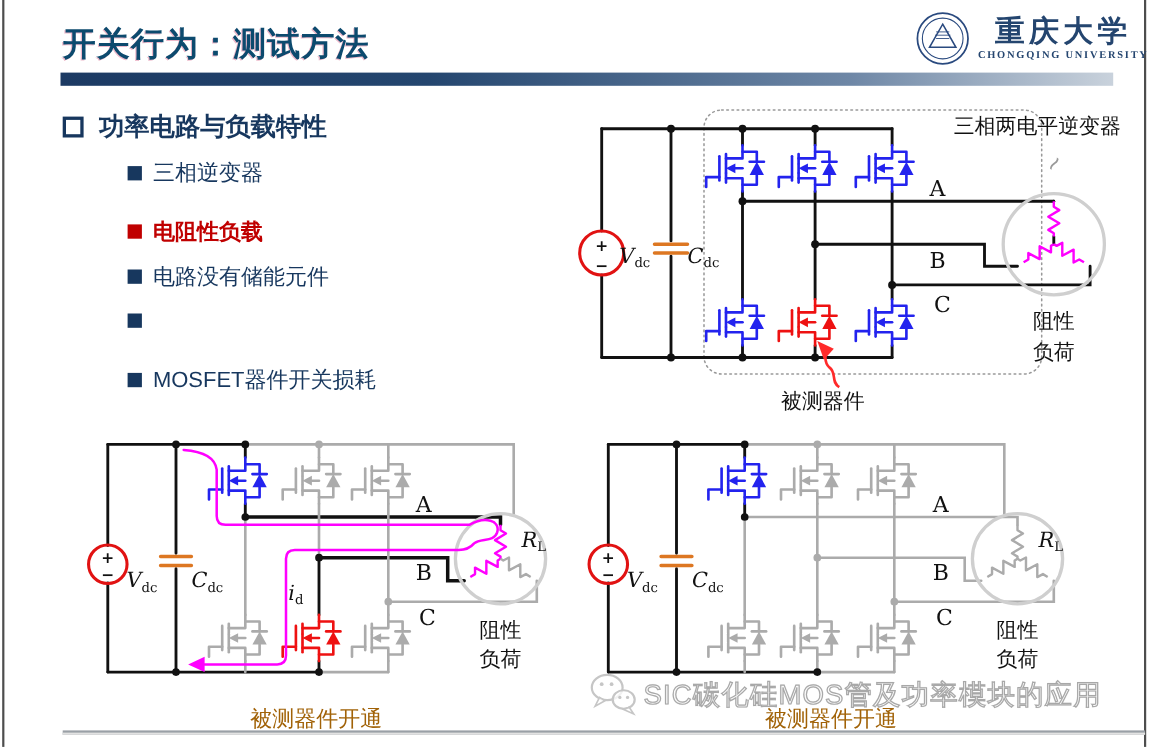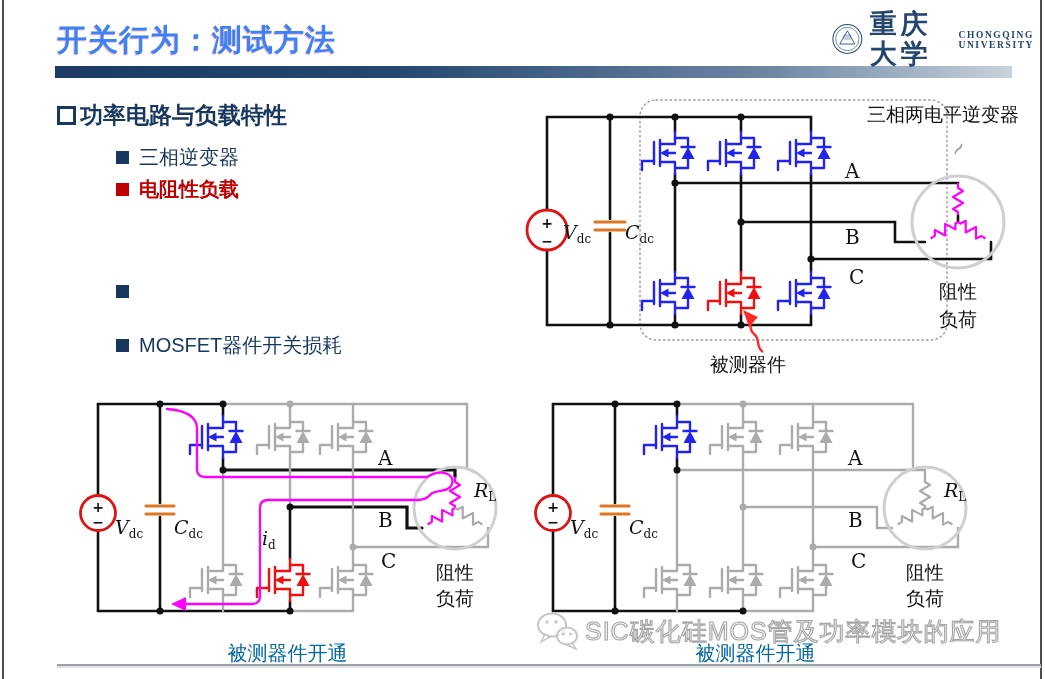--- a/index.html
+++ b/index.html
@@ -2,36 +2,36 @@
 <html><head>
 <meta charset="utf-8">
 <style>
   html,body{margin:0;padding:0;background:#fff;}
   .slide{position:relative;width:1045px;height:679px;background:#fff;overflow:hidden;
          font-family:"Liberation Sans",sans-serif;}
   .edge{position:absolute;top:0;bottom:0;width:2px;background:#4d4d4d;}
   .edge.left{left:2px;}
   .edge.right{right:3px;}
   .page-title{position:absolute;left:57px;top:20px;font-size:30px;font-weight:bold;
-              color:#3b82f6;letter-spacing:1px;text-shadow:-1px 1px 0 rgba(192,0,64,.28);}
+              color:#0c4a6e;letter-spacing:1px;text-shadow:-1px 1px 0 rgba(192,0,64,.28);}
   .title-bar{position:absolute;left:55px;top:66px;width:957px;height:12px;
              background:linear-gradient(90deg,#1c3a63 0%,#24466f 35%,#6e87a6 75%,#c9d2dc 100%);}
   .logo{position:absolute;left:831px;top:9px;display:flex;align-items:center;gap:6px;}
-  .logo-txt{display:flex;flex-direction:row;align-items:center;}
+  .logo-txt{display:flex;flex-direction:column;align-items:center;}
   .logo-cn{font-family:"DejaVu Serif",serif;font-weight:bold;font-size:27px;color:#24456f;letter-spacing:4px;line-height:1.1;}
   .logo-en{font-family:"Liberation Serif",serif;font-weight:bold;font-size:9.5px;letter-spacing:1.6px;color:#24456f;margin-top:2px;text-align:center;}
-  .outline-heading{position:absolute;left:57px;top:100px;display:flex;align-items:center;gap:4px;
+  .outline-heading{position:absolute;left:57px;top:100px;display:flex;align-items:center;gap:14px;
                    color:#17375E;font-size:23px;font-weight:bold;}
   .sq-hollow{width:13px;height:13px;border:3px solid #17375E;flex:0 0 auto;}
   .outline-item{position:absolute;left:116px;display:flex;align-items:center;gap:10px;
                 color:#17375E;font-size:20px;}
   .outline-item .sq{width:13px;height:13px;background:#17375E;flex:0 0 auto;}
   .outline-item.red{color:#C00000;font-weight:bold;}
   .outline-item.red .sq{background:#C00000;}
-  .caption{position:absolute;top:640px;text-align:center;font-size:20px;color:#0369a1;}
+  .caption{position:absolute;top:640px;text-align:center;font-size:20px;color:#a16207;}
   .watermark{position:absolute;left:536px;top:611px;display:flex;align-items:center;gap:5px;z-index:6;}
   .wm-text{font-size:25px;letter-spacing:1px;color:rgba(255,255,255,.92);
            -webkit-text-stroke:1.1px #a8a8a8;text-shadow:0 0 1px #b5b5b5;}
   .footer-line{position:absolute;left:57px;top:664px;width:984px;height:2px;
                background:#9aa0a6;border-bottom:2px solid #e2e2e2;}
   svg.circ{position:absolute;}
   .w{stroke:#111;stroke-width:2.6;fill:none;stroke-linecap:round;}
   .wp{stroke-width:3.2;}
   .wg{stroke:#ABABAB;stroke-width:2.4;fill:none;stroke-linecap:round;}
   .wo{stroke:#DD7722;stroke-width:3.2;fill:none;stroke-linecap:round;}
@@ -94,23 +94,27 @@
   </div>
 
   <div class="outline-heading">
     <span class="sq-hollow"></span>
     <span>功率电路与负载特性</span>
   </div>
   <div class="outline-item" style="top:144px">
     <span class="sq"></span>
     <span>三相逆变器</span>
   </div>
-  <div class="outline-item red" style="top:176px">
+  <div class="outline-item red" style="top:197px">
     <span class="sq"></span>
     <span>电阻性负载</span>
+  </div>
+  <div class="outline-item" style="top:238px">
+    <span class="sq"></span>
+    <span>电路没有储能元件</span>
   </div>
   <div class="outline-item" style="top:285px">
     <span class="sq"></span>
   </div>
   <div class="outline-item" style="top:332px">
     <span class="sq"></span>
     <span>MOSFET器件开关损耗</span>
   </div>
 
   <svg class="circ" style="left:515px;top:88px" width="530" height="292" viewBox="0 0 530 292">

